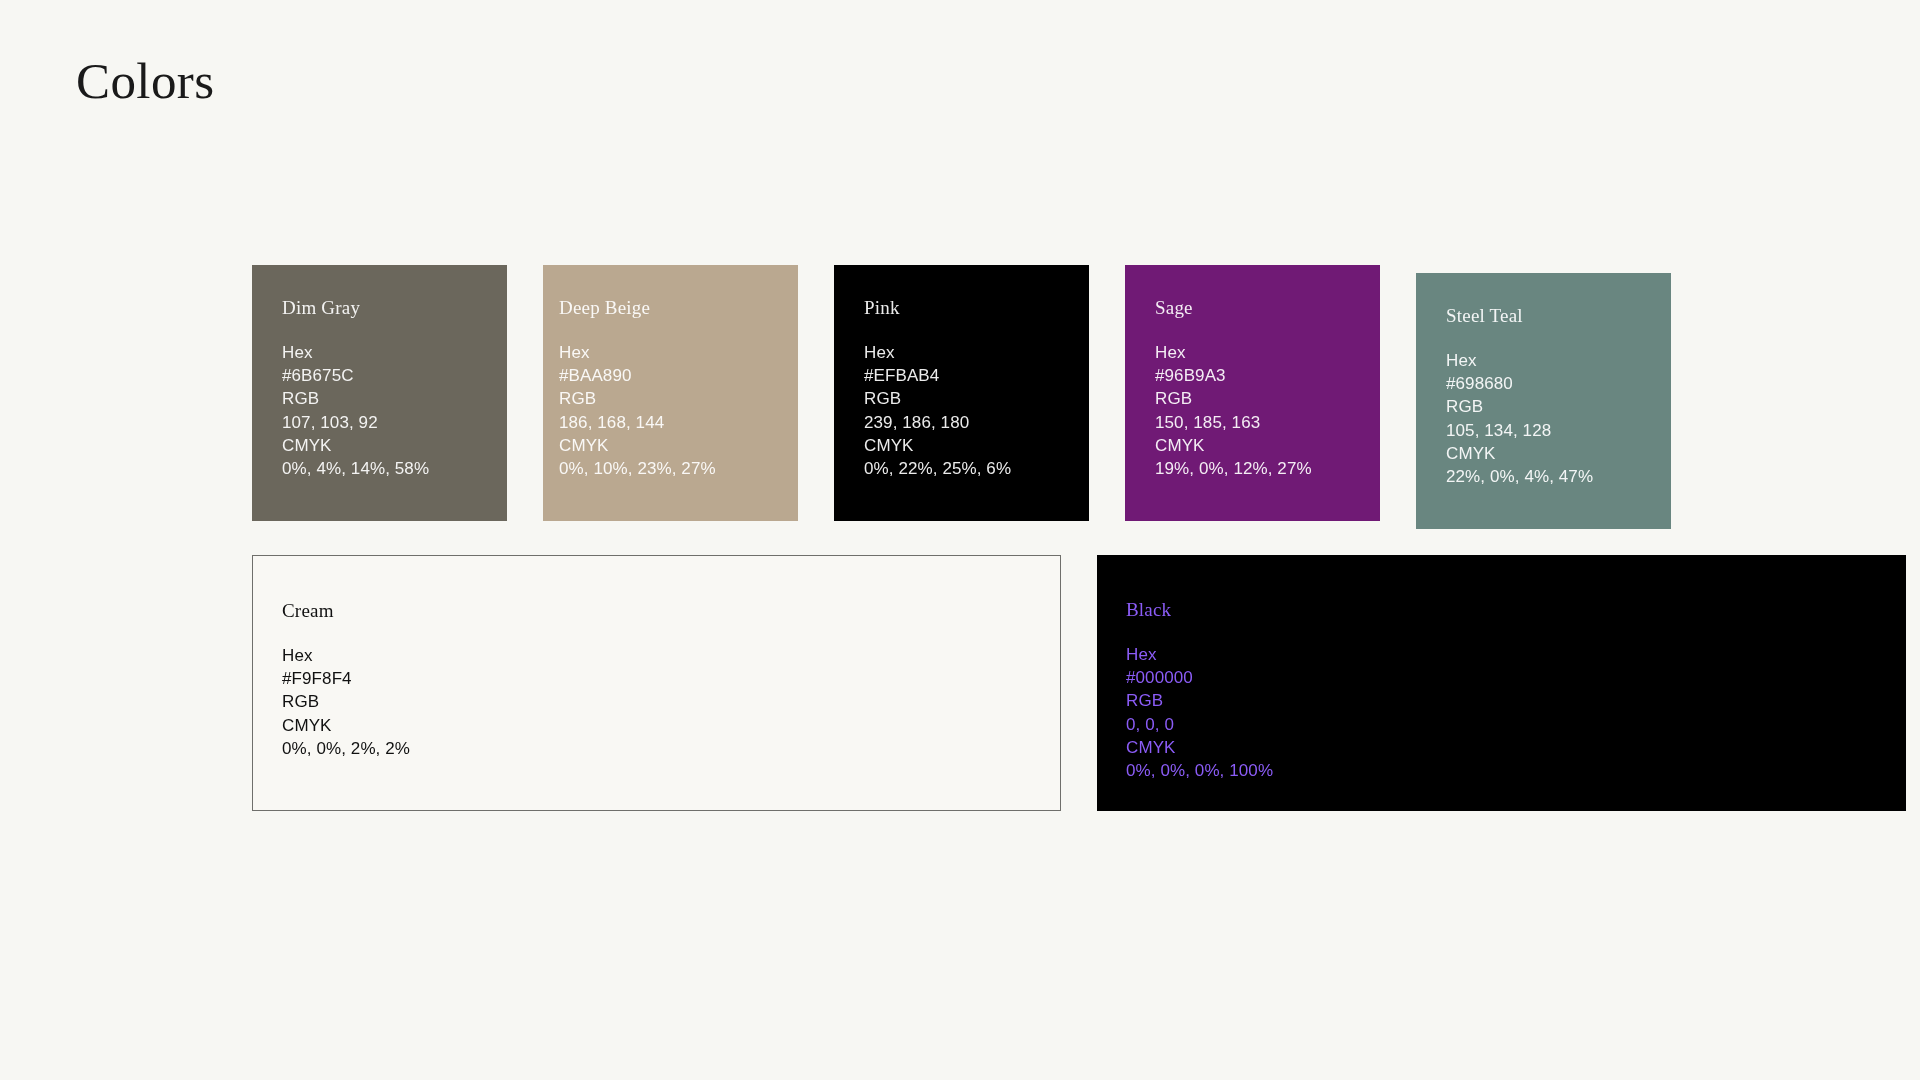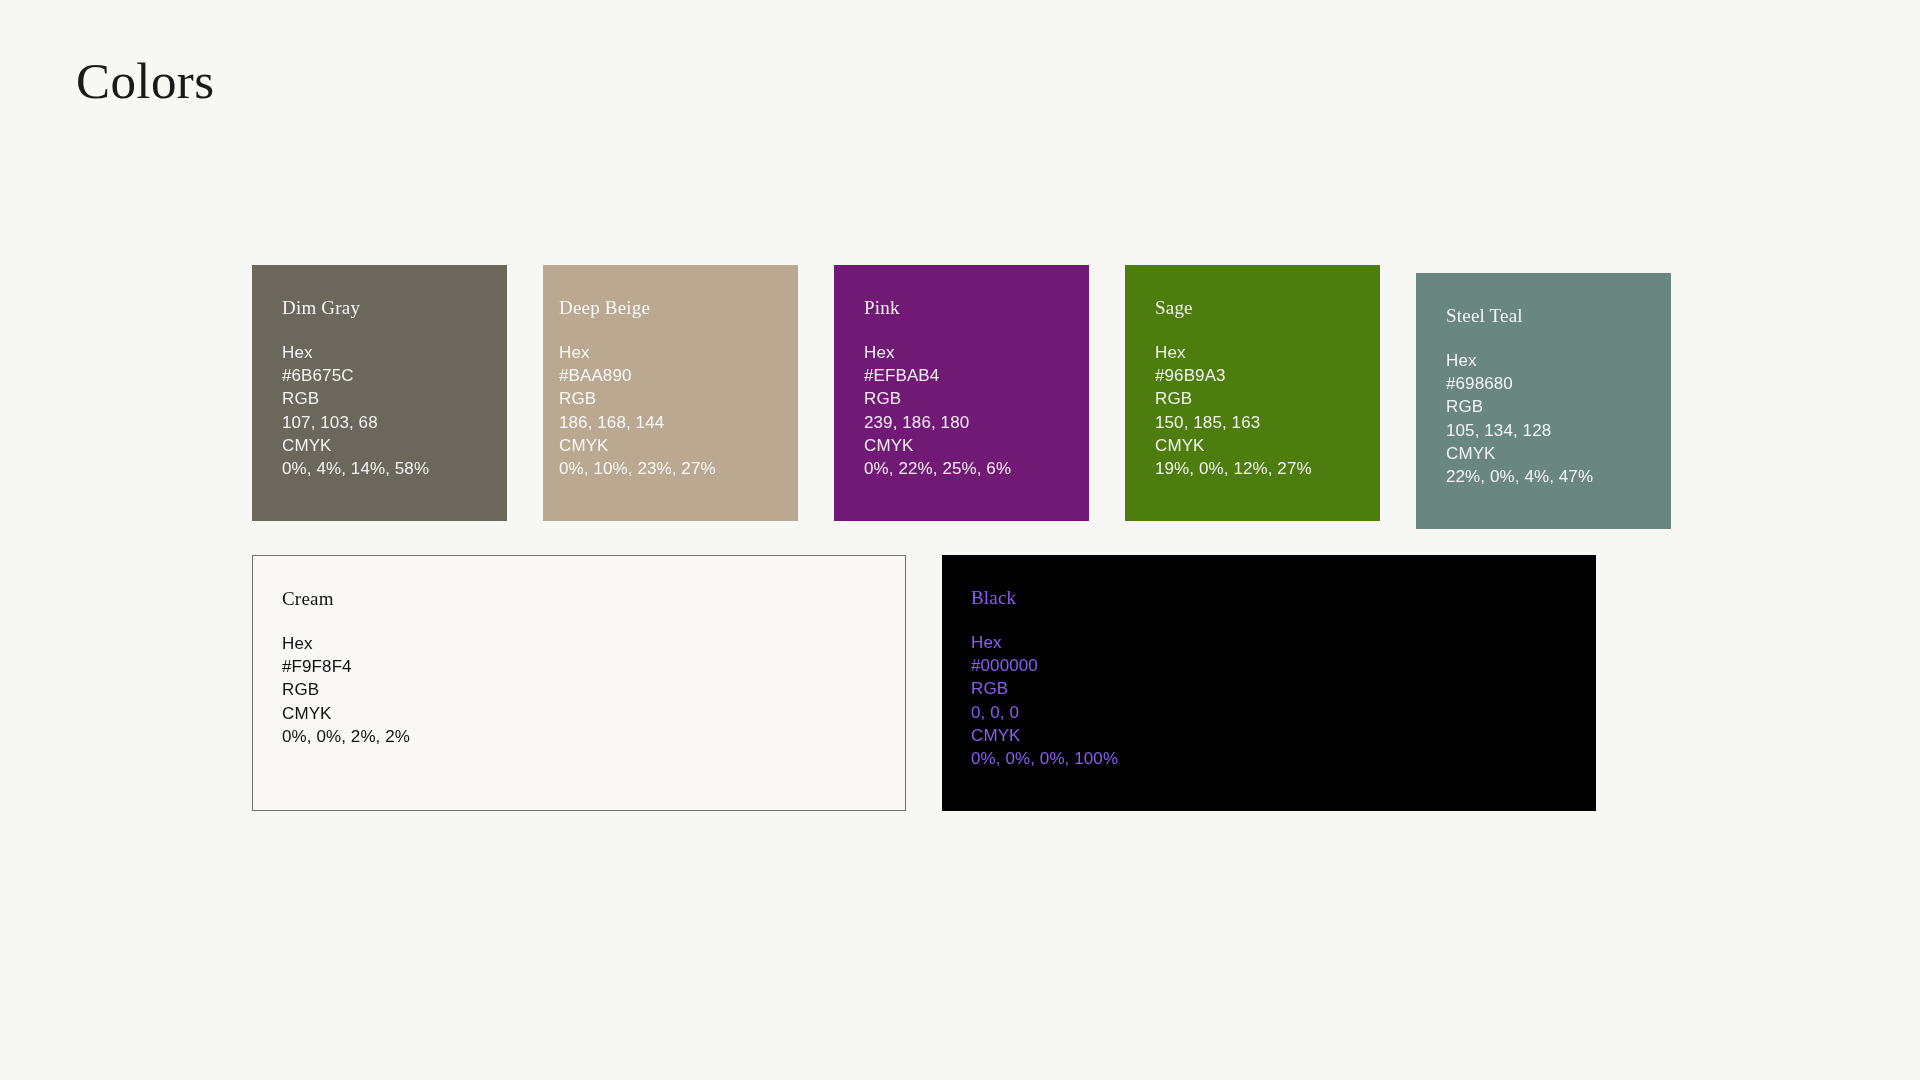--- a/index.html
+++ b/index.html
@@ -48,24 +48,24 @@
   
   #swatch-row-bottom {
     position: absolute;
     left: 252px;
     top: 555px;
     display: flex;
     gap: 36px;
   }
 
   .swatch-card-wide {
-    width: 654px;
+    width: 809px;
     height: 256px;
     position: relative;
-    padding: 32px 0 0 29px;
+    padding: 44px 0 0 29px;
   }
 
   .swatch-card-wide.bordered {
     border: 1px solid #6f6f6b;
   }
 
   
   .swatch-name {
     font-family: "Liberation Serif", serif;
     font-size: 19px;
@@ -104,51 +104,51 @@
 <h1 id="page-title">Colors</h1>
 
 <div id="swatch-row-top">
 
   <div class="swatch-card on-light-fill" style="background-color: rgb(107, 103, 92);">
     <div class="swatch-name">Dim Gray</div>
     <div class="swatch-specs">
       <span class="spec-label">Hex</span>
       <span class="spec-value">#6B675C</span>
       <span class="spec-label">RGB</span>
-      <span class="spec-value">107, 103, 68</span>
+      <span class="spec-value">107, 103, 92</span>
       <span class="spec-label">CMYK</span>
       <span class="spec-value">0%, 4%, 14%, 58%</span>
     </div>
   </div>
 
   <div class="swatch-card on-light-fill" style="background-color: rgb(186, 168, 144); padding-left: 16px;">
     <div class="swatch-name">Deep Beige</div>
     <div class="swatch-specs">
       <span class="spec-label">Hex</span>
       <span class="spec-value">#BAA890</span>
       <span class="spec-label">RGB</span>
       <span class="spec-value">186, 168, 144</span>
       <span class="spec-label">CMYK</span>
       <span class="spec-value">0%, 10%, 23%, 27%</span>
     </div>
   </div>
 
-  <div class="swatch-card on-light-fill" style="background-color: #701a75;">
+  <div class="swatch-card on-light-fill" style="background-color: #000000;">
     <div class="swatch-name">Pink</div>
     <div class="swatch-specs">
       <span class="spec-label">Hex</span>
       <span class="spec-value">#EFBAB4</span>
       <span class="spec-label">RGB</span>
       <span class="spec-value">239, 186, 180</span>
       <span class="spec-label">CMYK</span>
       <span class="spec-value">0%, 22%, 25%, 6%</span>
     </div>
   </div>
 
-  <div class="swatch-card on-light-fill" style="background-color: #4d7c0f;">
+  <div class="swatch-card on-light-fill" style="background-color: #701a75;">
     <div class="swatch-name">Sage</div>
     <div class="swatch-specs">
       <span class="spec-label">Hex</span>
       <span class="spec-value">#96B9A3</span>
       <span class="spec-label">RGB</span>
       <span class="spec-value">150, 185, 163</span>
       <span class="spec-label">CMYK</span>
       <span class="spec-value">19%, 0%, 12%, 27%</span>
     </div>
   </div>

